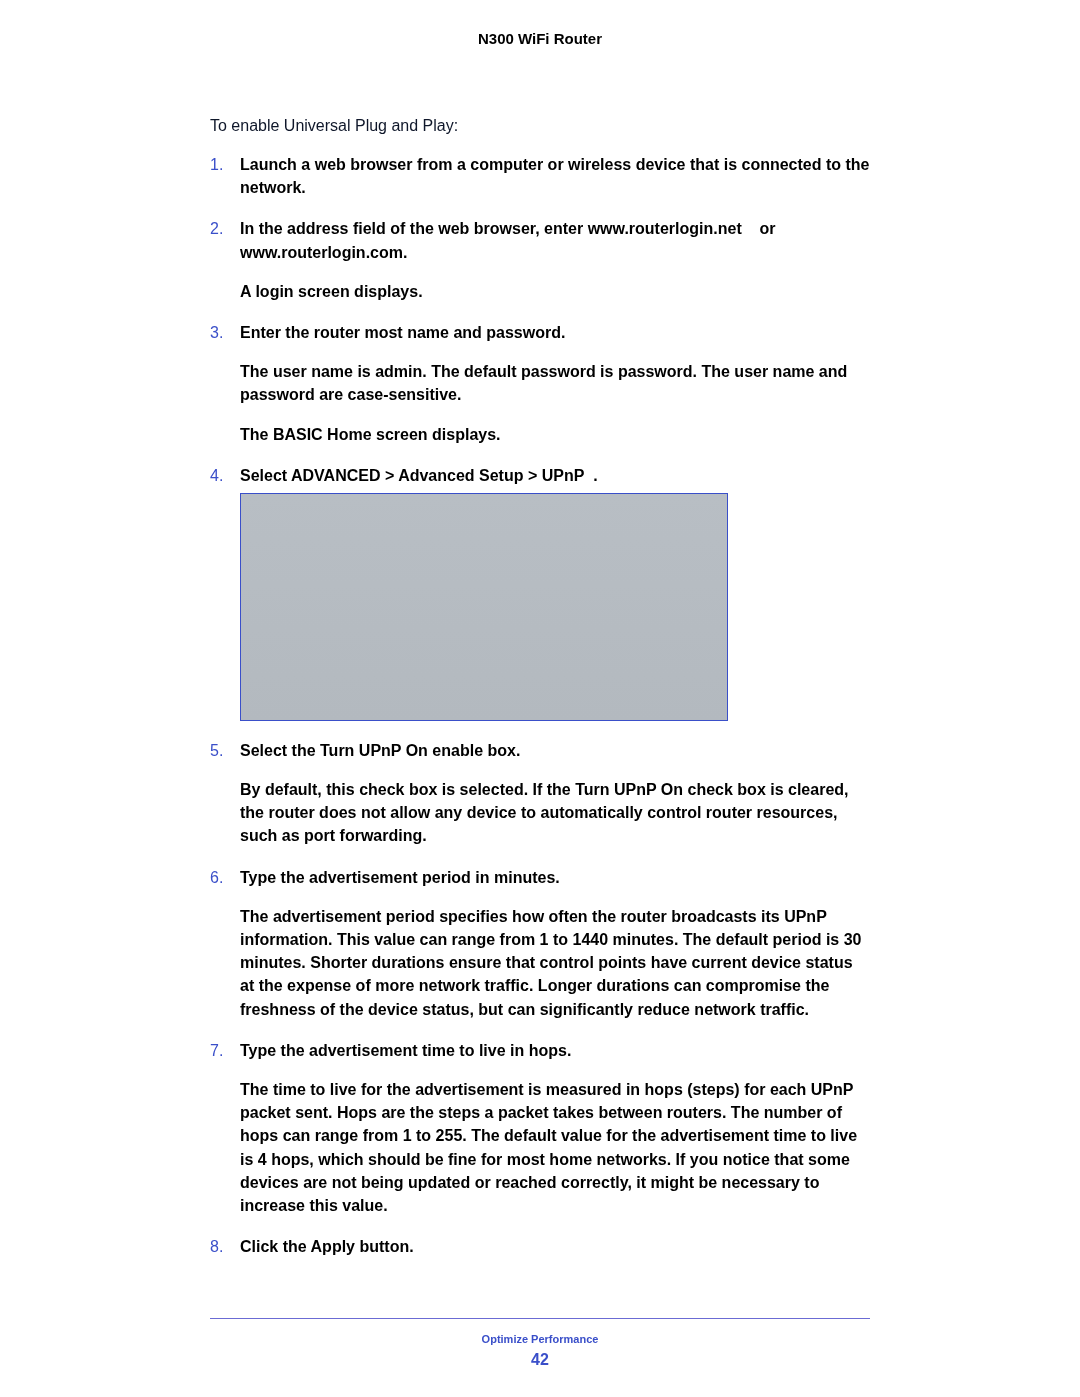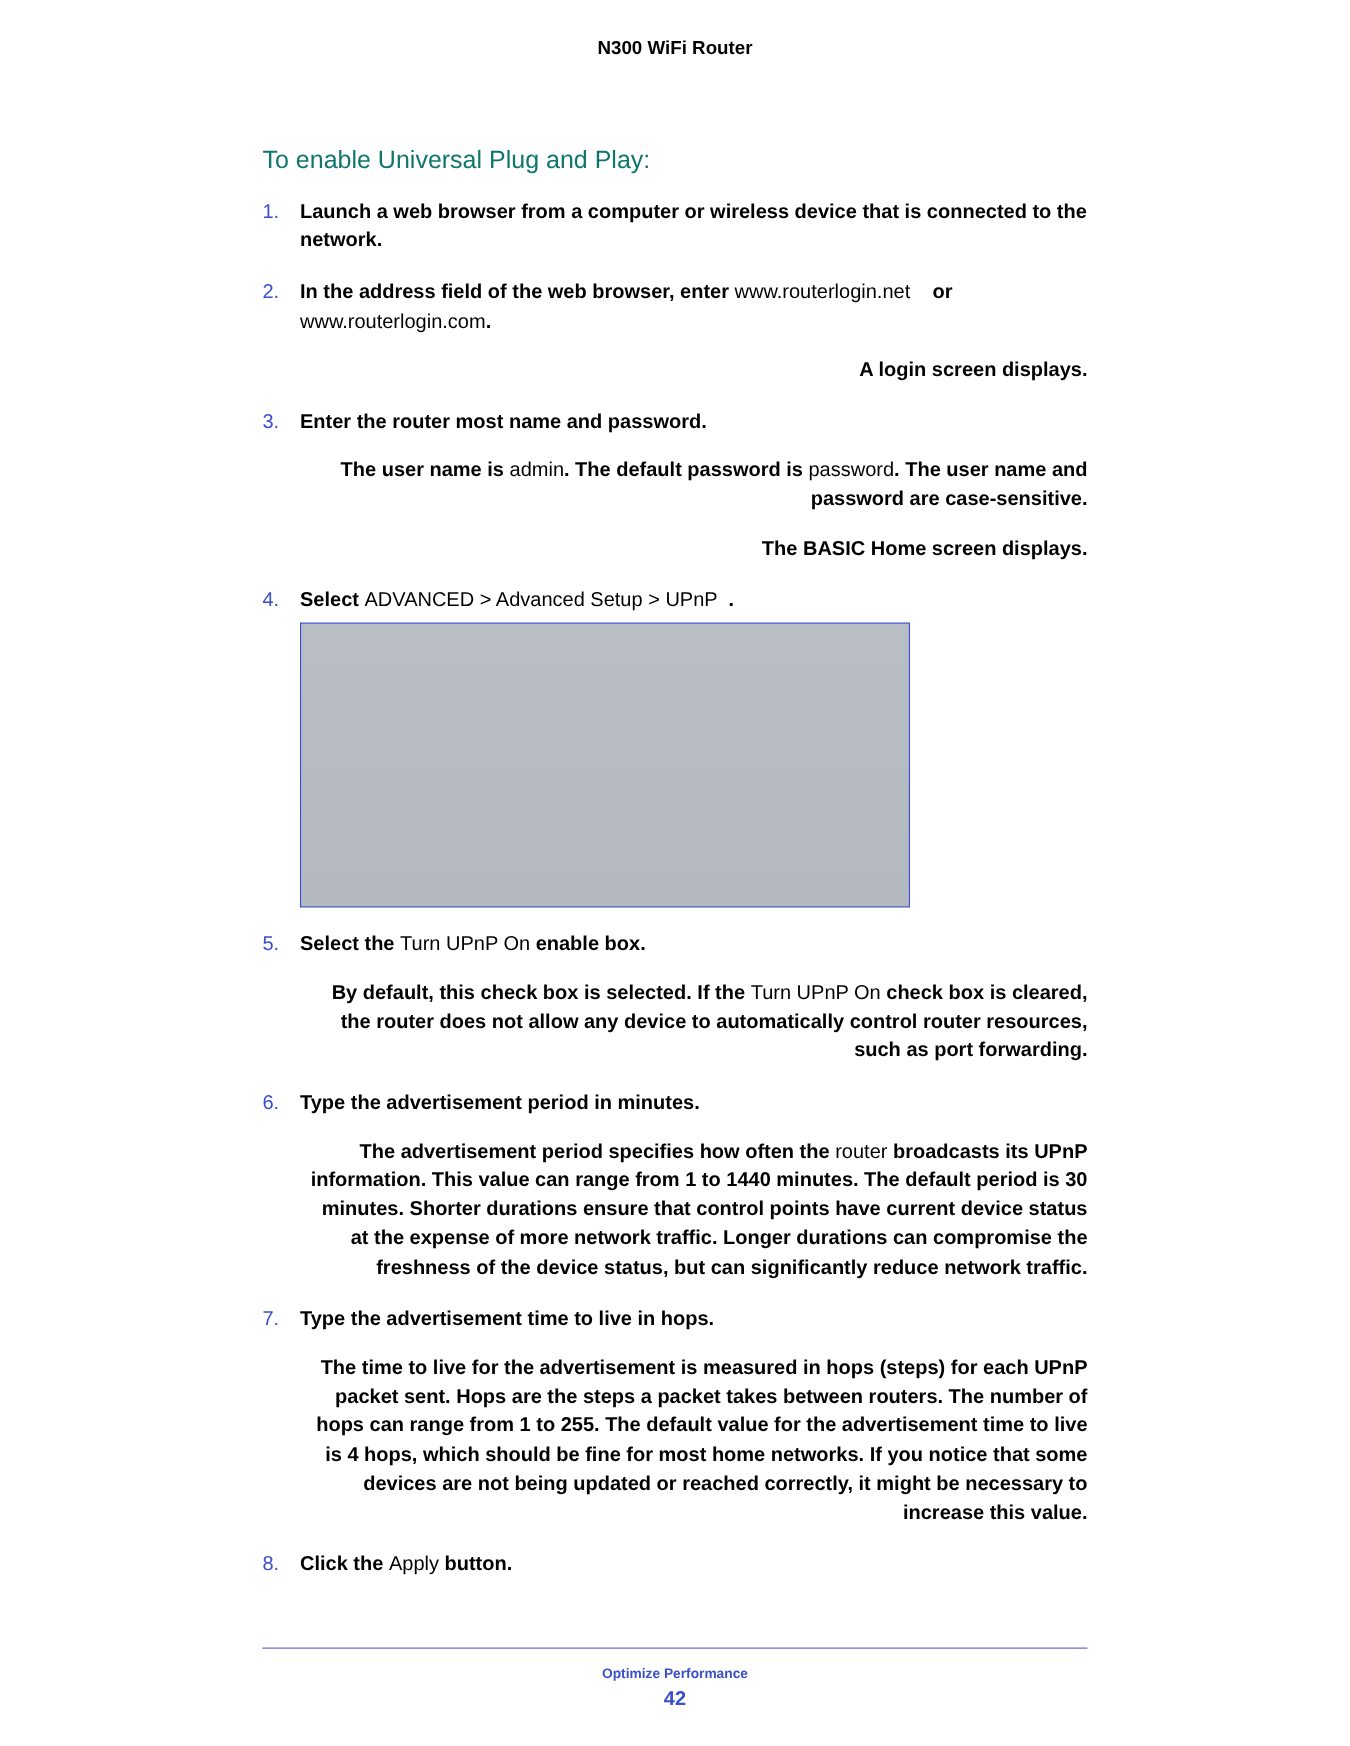--- a/index.html
+++ b/index.html
@@ -18,23 +18,23 @@
     padding: 30px 130px 40px 130px;
   }
   .header-title {
     text-align: center;
     font-weight: bold;
     font-size: 15px;
     color: #000;
     margin-bottom: 70px;
   }
   .intro {
-    font-size: 20px;
+    font-size: 16px;
     margin-bottom: 18px;
-    color: #0f766e;
+    color: #0f172a;
   }
   ol.steps {
     list-style: none;
     padding: 0;
     margin: 0;
   }
   ol.steps > li {
     position: relative;
     padding-left: 30px;
     margin-bottom: 18px;
@@ -48,24 +48,23 @@
     color: #3a4fc9;
     font-size: 16px;
   }
   .bold { font-weight: bold; }
   .step-body {
     color: #000;
   }
   .sub-para {
     margin-top: 16px;
     font-weight: bold;
-    text-align: right;
   }
   .normal {
-    font-weight: normal;
+    font-weight: bold;
     margin-top: 28px;
   }
   .screenshot-placeholder {
     width: 486px;
     height: 226px;
     background: linear-gradient(#b8bec4, #b3b9bf);
     border: 1px solid #3a4fc9;
     margin: 6px 0 10px 0;
   }
   .footer-rule {

